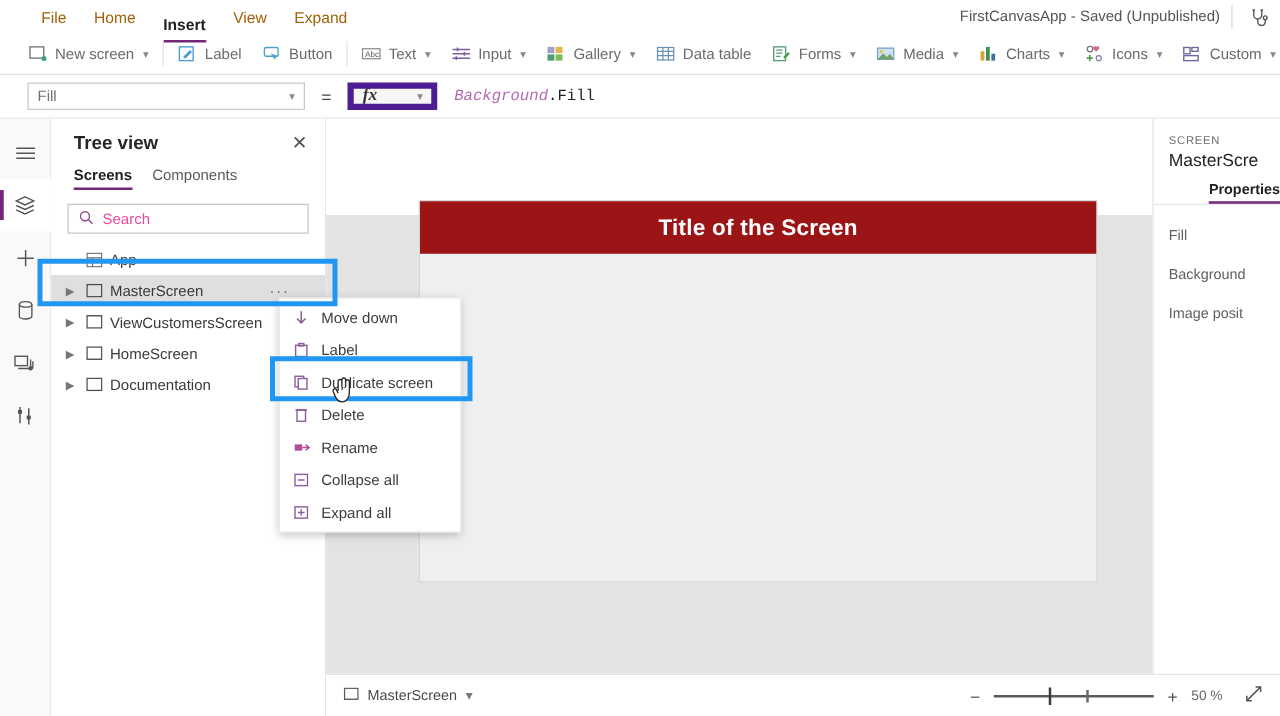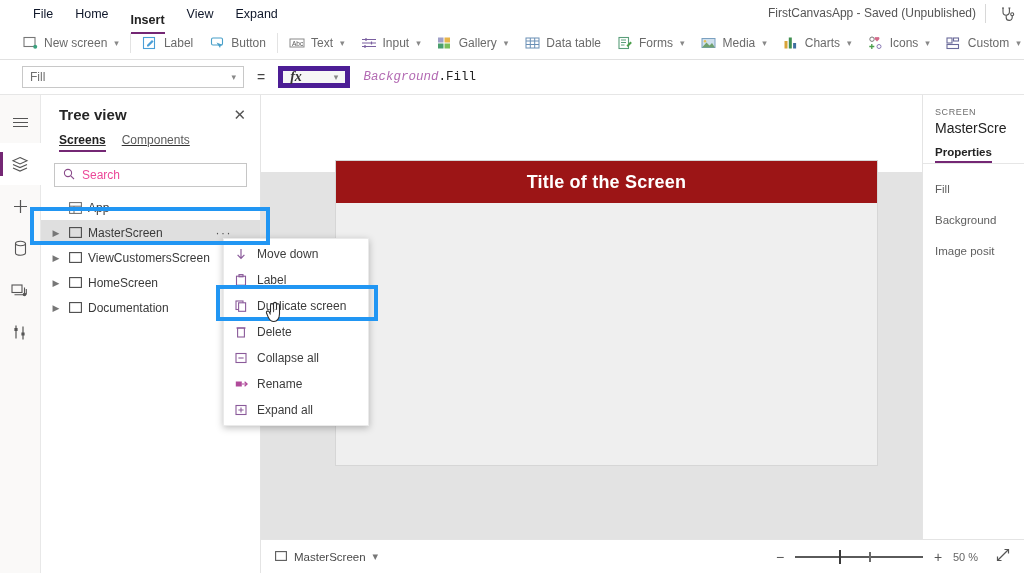--- a/index.html
+++ b/index.html
@@ -16,21 +16,21 @@
   
   #menubar {
     height:27px; width:100%;
     display:flex; align-items:center;
     background:#fff;
     position:relative;
   }
   .menu-items { display:flex; align-items:center; padding-left:22px; gap:0px; }
   .menu-item {
     padding:4px 11px;
-    font-size:12.5px; color:#0f172a;
+    font-size:12.5px; color:#a16207;
     position:relative; cursor:default;
     white-space:nowrap;
   }
   .menu-item.active { font-weight:bold; color:#222;margin-top:12px; }
   .menu-item.active::after {
     content:""; position:absolute;
     left:11px; right:11px; bottom:-3px; height:2px;
     background:#742774;
   }
   #appname {
@@ -121,21 +121,21 @@
   #treeview {
     position:absolute; left:41px; top:0; bottom:0; width:220px;
     background:#fff; border-right:1px solid #e4e4e4;
   }
   #tv-header {
     display:flex; align-items:center; justify-content:space-between;
     padding:11px 14px 6px 18px;
   }
   #tv-title { font-size:15px; font-weight:bold; color:#262626; }
   #tv-close { font-size:15px; color:#555; cursor:pointer; line-height:1; }
-  #tv-tabs { display:flex; padding-left:18px; gap:16px; margin-top:4px;text-decoration:underline; }
+  #tv-tabs { display:flex; padding-left:18px; gap:16px; margin-top:4px; }
   .tv-tab { font-size:12px; color:#5a5a5a; padding-bottom:5px; position:relative; cursor:pointer; }
   .tv-tab.active { font-weight:bold; color:#222; }
   .tv-tab.active::after {
     content:""; position:absolute; left:0; right:0; bottom:0; height:2px; background:#742774;
   }
   #tv-search {
     margin:11px 13px 0 13px; height:24px;
     border:1px solid #c6c6c6; background:#fff;
     display:flex; align-items:center; gap:7px; padding:0 8px;
     cursor:text;
@@ -176,21 +176,21 @@
     letter-spacing:0.2px;
   }
   
   #rightpanel {
     position:absolute; right:0; top:0; bottom:34px; width:102px;
     background:#fff; border-left:1px solid #e4e4e4;
     padding:12px 0 0 12px; overflow:hidden;
   }
   #rp-kind { font-size:9px; color:#6d6d6d; letter-spacing:.6px; }
   #rp-name { font-size:14px; color:#222; margin-top:3px; white-space:nowrap; }
-  #rp-tabs { margin-top:10px; display:flex; }
+  #rp-tabs { margin-top:10px; display:flex;justify-content:flex-end; }
   .rp-tab { font-size:11.5px; font-weight:bold; color:#222; padding-bottom:5px; position:relative; cursor:pointer; }
   .rp-tab.active::after { content:""; position:absolute; left:0; right:0; bottom:0; height:2px; background:#742774; }
   #rp-sep { height:1px; background:#e6e6e6; margin:0 0 0 -12px; }
   .rp-field { font-size:11.5px; color:#5f5f5f; margin-top:19px; white-space:nowrap; }
   
   #statusbar {
     position:absolute; left:261px; right:0; bottom:0; height:34px;
     background:#fff; border-top:1px solid #e4e4e4;
     display:flex; align-items:center;
   }
@@ -586,35 +586,35 @@
     <span class="ic">
       <svg width="12" height="12" viewBox="0 0 12 12" stroke="#8a5a9a" stroke-width="1.1" fill="none">
           <rect x="2.6" y="2" width="6.8" height="9"></rect>
           <path d="M1.4 2h9.2"></path>
         </svg>
     </span>
     <span>Delete</span>
   </div>
   <div class="ctx-item">
     <span class="ic">
+      <svg width="13" height="12" viewBox="0 0 13 12" stroke="#b04a9a" stroke-width="1.2" fill="none">
+          <rect x="0.8" y="3.5" width="6" height="5" fill="#b04a9a" stroke="none"></rect>
+          <path d="M7 6h5M9.6 3.8L12.2 6 9.6 8.2"></path>
+        </svg>
+    </span>
+    <span>Rename</span>
+  </div>
+  <div class="ctx-item">
+    <span class="ic">
       <svg width="12" height="12" viewBox="0 0 12 12" stroke="#8a5a9a" stroke-width="1.1" fill="none">
           <rect x="1" y="1.5" width="10" height="9"></rect>
           <path d="M3.4 6h5.2"></path>
         </svg>
     </span>
     <span>Collapse all</span>
-  </div>
-  <div class="ctx-item">
-    <span class="ic">
-      <svg width="13" height="12" viewBox="0 0 13 12" stroke="#b04a9a" stroke-width="1.2" fill="none">
-          <rect x="0.8" y="3.5" width="6" height="5" fill="#b04a9a" stroke="none"></rect>
-          <path d="M7 6h5M9.6 3.8L12.2 6 9.6 8.2"></path>
-        </svg>
-    </span>
-    <span>Rename</span>
   </div>
   <div class="ctx-item">
     <span class="ic">
       <svg width="12" height="12" viewBox="0 0 12 12" stroke="#8a5a9a" stroke-width="1.1" fill="none">
           <rect x="1" y="1.5" width="10" height="9"></rect>
           <path d="M3.4 6h5.2M6 3.4v5.2"></path>
         </svg>
     </span>
     <span>Expand all</span>
   </div>

